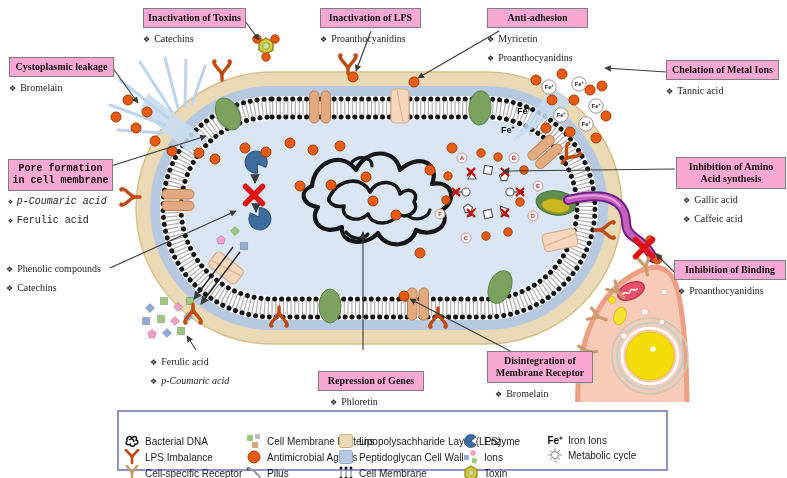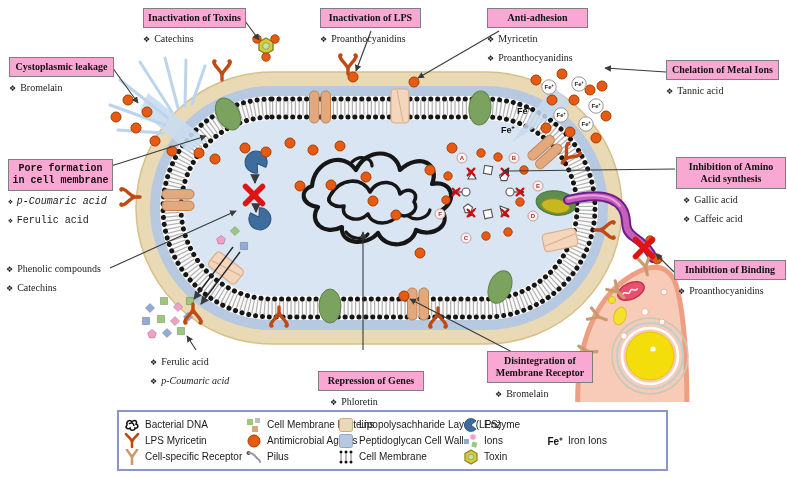--- a/index.html
+++ b/index.html
@@ -6,22 +6,22 @@
   .stage{position:relative;width:787px;height:478px;background:#fff;overflow:hidden;
          font-family:"Liberation Serif",serif;}
   .art{position:absolute;left:0;top:0;}
   .callout{position:absolute;z-index:5;}
   .callout .box{background:#f9a8d4;border:1.2px solid #7E7E7E;padding:3px 3px;text-align:center;
                 font-weight:bold;font-size:10px;line-height:1.2;color:#111;}
   .callout .items{margin-top:4px;}
   .callout .item{font-size:10px;color:#1a1a1a;margin-top:4px;white-space:nowrap;line-height:1.45;}
   .bullet{font-size:8px;margin-right:4px;}
   .legend{position:absolute;left:117px;top:410px;width:551px;height:61px;border:2px solid #8A96C8;
-          background:#fff;box-sizing:border-box;display:flex;padding:12px 5px;z-index:6;
-          font-family:"Liberation Sans",sans-serif;align-items:center;}
+          background:#fff;box-sizing:border-box;display:flex;padding:20px 5px;z-index:6;
+          font-family:"Liberation Sans",sans-serif;}
   .lcol{display:flex;flex-direction:column;justify-content:space-between;padding:1px 0;box-sizing:border-box;}
   .lc1{width:122px}.lc2{width:92px}.lc3{width:125px}.lc4{width:84px}.lc5{flex:1}
   .lrow{display:flex;align-items:center;gap:5px;height:16px;font-size:10px;color:#1a1a1a;white-space:nowrap;}
   .licon{width:16px;height:16px;flex:0 0 16px;display:flex;align-items:center;justify-content:center;}
   .fe-prefix{font-weight:bold;font-size:10px;width:16px;flex:0 0 16px;text-align:center;color:#111;
              font-family:"Liberation Sans",sans-serif;}
 </style>
 </head>
 <body>
 
@@ -421,21 +421,21 @@
             </svg>
           </span>
       <span>Bacterial DNA</span>
     </div>
     <div class="lrow">
       <span class="licon">
             <svg width="16" height="16" viewBox="0 0 16 16">
               <path d="M8,14 L8,9 M8,9 C7,5 4,4 2,1 M8,9 C9,5 12,4 14,1" stroke="#C04A12" stroke-width="2.6" fill="none" stroke-linecap="round"></path>
             </svg>
           </span>
-      <span>LPS Myricetin</span>
+      <span>LPS Imbalance</span>
     </div>
     <div class="lrow">
       <span class="licon">
             <svg width="16" height="16" viewBox="0 0 16 16">
               <path d="M8,15 L8,8 M8,8 L3,1 M8,8 L13,1" stroke="#CD9A6B" stroke-width="2.6" fill="none" stroke-linecap="round"></path>
             </svg>
           </span>
       <span>Cell-specific Receptor</span>
     </div>
   </div>
@@ -531,16 +531,27 @@
             </svg>
           </span>
       <span>Toxin</span>
     </div>
   </div>
   <div class="lcol lc5">
     <div class="lrow">
       <span class="fe-prefix">Fe⁺</span>
       <span>Iron Ions</span>
     </div>
+    <div class="lrow">
+      <span class="licon">
+            <svg width="16" height="16" viewBox="0 0 16 16">
+              <circle cx="8" cy="8" r="3.4" fill="none" stroke="#999" stroke-width="1.1"></circle>
+              <g stroke="#999" stroke-width="1">
+                <path d="M8,1 V4 M8,12 V15 M1,8 H4 M12,8 H15 M3,3 L5,5 M11,11 L13,13 M13,3 L11,5 M5,11 L3,13"></path>
+              </g>
+            </svg>
+          </span>
+      <span>Metabolic cycle</span>
+    </div>
   </div>
 </div>
 
 </div>
 
 </body></html>

